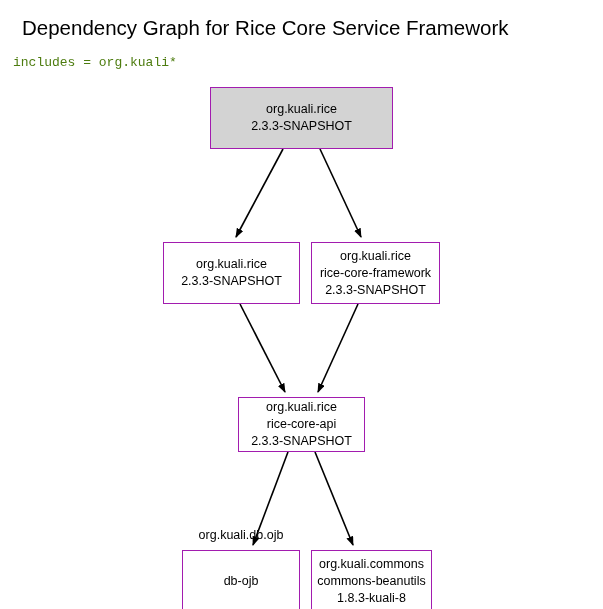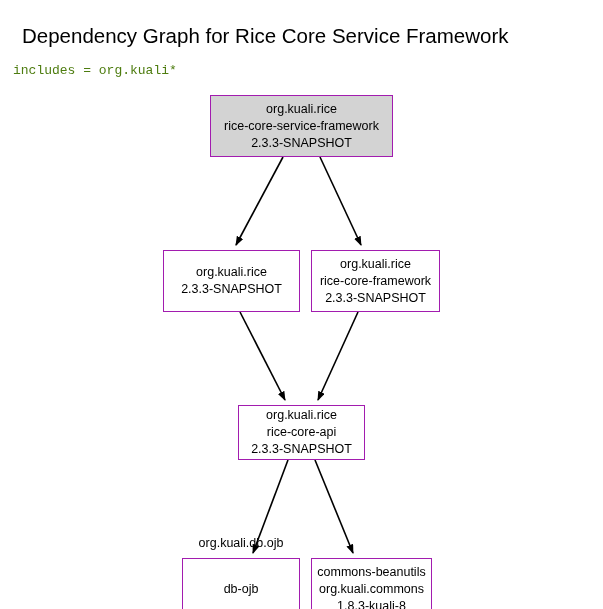--- a/index.html
+++ b/index.html
@@ -12,21 +12,21 @@
     height: 609px;
     position: relative;
     overflow: hidden;
     font-family: "Liberation Sans", sans-serif;
     color: #000000;
   }
 
   #graph-canvas {
     position: absolute;
     left: 0;
-    top: 16px;
+    top: 8px;
     width: 603px;
     height: 471px;
   }
 
   .graph-title {
     position: absolute;
     left: 22px;
     top: 7px;
     font-family: "Liberation Sans", sans-serif;
     font-size: 20.5px;
@@ -101,21 +101,20 @@
       <line x1="320" y1="141" x2="361" y2="229" marker-end="url(#arrowhead)"></line>
       <line x1="240" y1="296" x2="285" y2="384" marker-end="url(#arrowhead)"></line>
       <line x1="358" y1="296" x2="318" y2="384" marker-end="url(#arrowhead)"></line>
       <line x1="288" y1="444" x2="253" y2="537" marker-end="url(#arrowhead)"></line>
       <line x1="315" y1="444" x2="353" y2="537" marker-end="url(#arrowhead)"></line>
     </g>
   </svg>
 
   <div class="node filled" style="left:210px; top:79px; width:183px; height:62px;">
     <span class="line">org.kuali.rice</span>
-    <span class="line">rice-core-service-framework</span>
     <span class="line">2.3.3-SNAPSHOT</span>
   </div>
 
   <div class="node" style="left:163px; top:234px; width:137px; height:62px;">
     <span class="line">org.kuali.rice</span>
     <span class="line">2.3.3-SNAPSHOT</span>
   </div>
 
   <div class="node" style="left:311px; top:234px; width:129px; height:62px;">
     <span class="line">org.kuali.rice</span>
@@ -129,18 +128,18 @@
     <span class="line">2.3.3-SNAPSHOT</span>
   </div>
 
   <div class="node" style="left:182px; top:542px; width:118px; height:62px;gap:29px;">
     <span class="line">org.kuali.db.ojb</span>
     <span class="line">db-ojb</span>
     <span class="line">1.0.4-patch8</span>
   </div>
 
   <div class="node" style="left:311px; top:542px; width:121px; height:62px;">
+    <span class="line">org.kuali.commons</span>
     <span class="line">commons-beanutils</span>
-    <span class="line">org.kuali.commons</span>
     <span class="line">1.8.3-kuali-8</span>
   </div>
 
 </div>
 
 </body></html>

